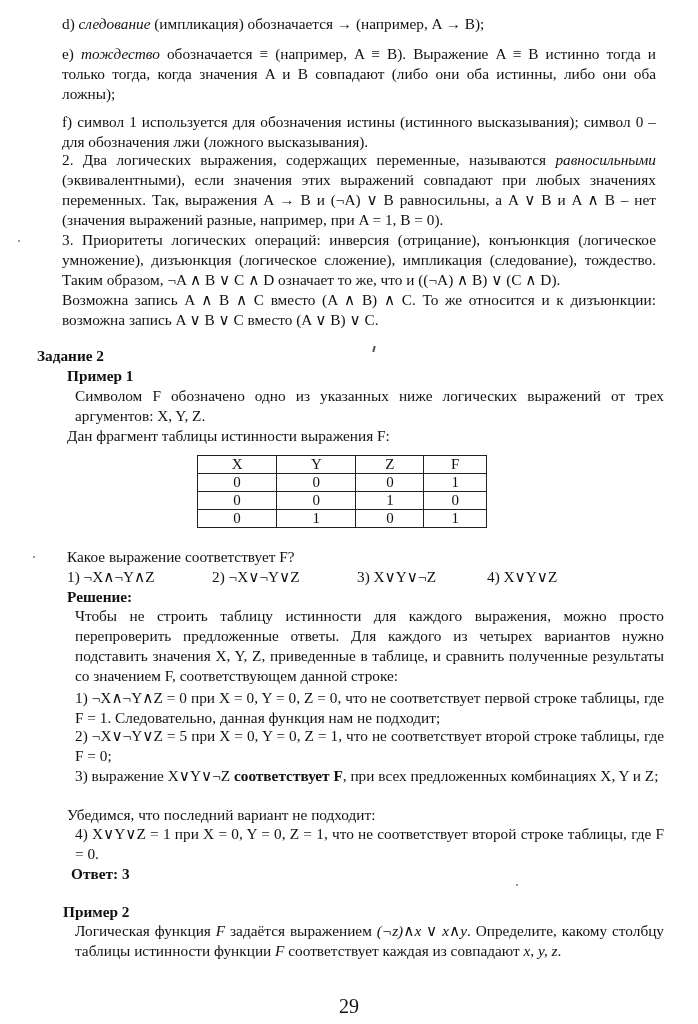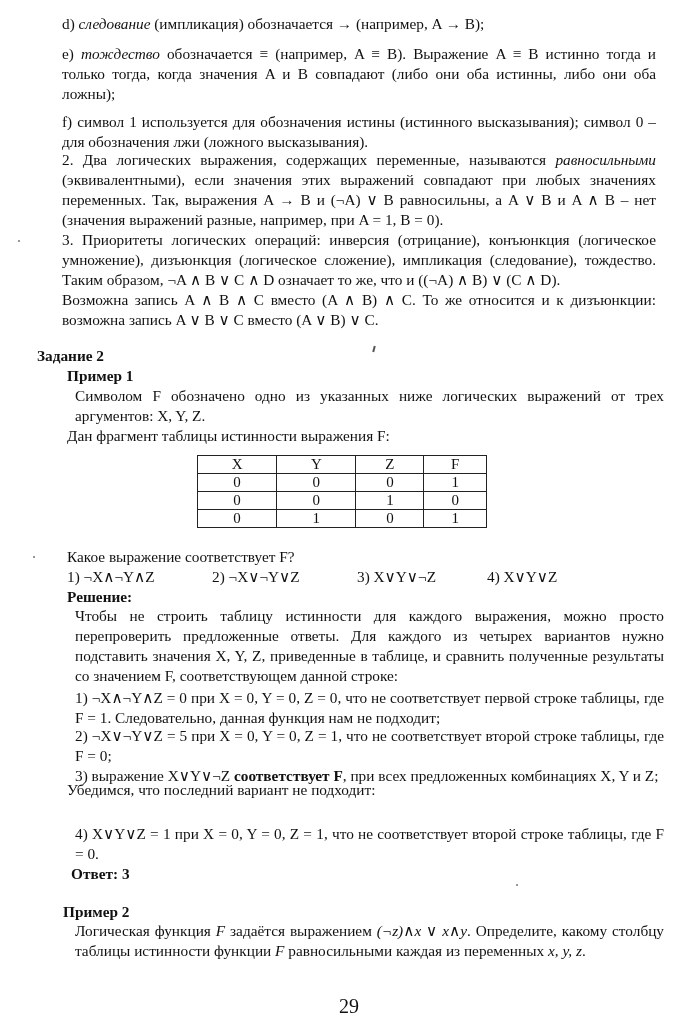--- a/index.html
+++ b/index.html
@@ -95,28 +95,28 @@
   </div>
 
   <div style="position:absolute; left:67px; top:587px;" class="h">Решение:</div>
   <div class="blk ind" style="top:606px;">Чтобы не строить таблицу истинности для каждого выражения, можно просто перепроверить предложенные ответы. Для каждого из четырех вариантов нужно подставить значения X, Y, Z, приведенные в таблице, и сравнить полученные результаты со значением F, соответствующем данной строке:</div>
 
   <div class="blk ind" style="top:688px;">1) ¬X∧¬Y∧Z = 0 при X = 0, Y = 0, Z = 0, что не соответствует первой строке таблицы, где F = 1. Следовательно, данная функция нам не подходит;</div>
   <div class="blk ind" style="top:726px;">2) ¬X∨¬Y∨Z = 5 при X = 0, Y = 0, Z = 1, что не соответствует второй строке таблицы, где F = 0;</div>
   <div class="blk ind" style="top:766px;">
     <span>3) выражение X∨Y∨¬Z </span><b>соответствует F</b><span>, при всех предложенных комбинациях X, Y и Z;</span>
   </div>
-  <div style="position:absolute; left:67px; top:780px;">Убедимся, что последний вариант не подходит:</div>
+  <div style="position:absolute; left:67px; top:805px;">Убедимся, что последний вариант не подходит:</div>
   <div class="blk ind" style="top:824px;">4) X∨Y∨Z = 1 при X = 0, Y = 0, Z = 1, что не соответствует второй строке таблицы, где F = 0.</div>
 
   <div style="position:absolute; left:71px; top:864px;" class="h">Ответ: 3</div>
 
   <div style="position:absolute; left:63px; top:902px;" class="h">Пример 2</div>
   <div class="blk ind" style="top:921px;">
-    <span>Логическая функция </span><i>F</i><span> задаётся выражением </span><i>(¬z)∧x ∨ x∧y</i><span>. Определите, какому столбцу таблицы истинности функции </span><i>F</i><span> равносильными каждая из переменных </span><i>x, y, z</i><span>.</span>
+    <span>Логическая функция </span><i>F</i><span> задаётся выражением </span><i>(¬z)∧x ∨ x∧y</i><span>. Определите, какому столбцу таблицы истинности функции </span><i>F</i><span> соответствует каждая из совпадают </span><i>x, y, z</i><span>.</span>
   </div>
 
   <div class="pageno">29</div>
 
   <div class="speck" style="left:18px; top:240px;"></div>
   <div class="speck" style="left:33px; top:556px;"></div>
   <div class="speck" style="left:516px; top:884px;"></div>
 </div>
 
 </body></html>

